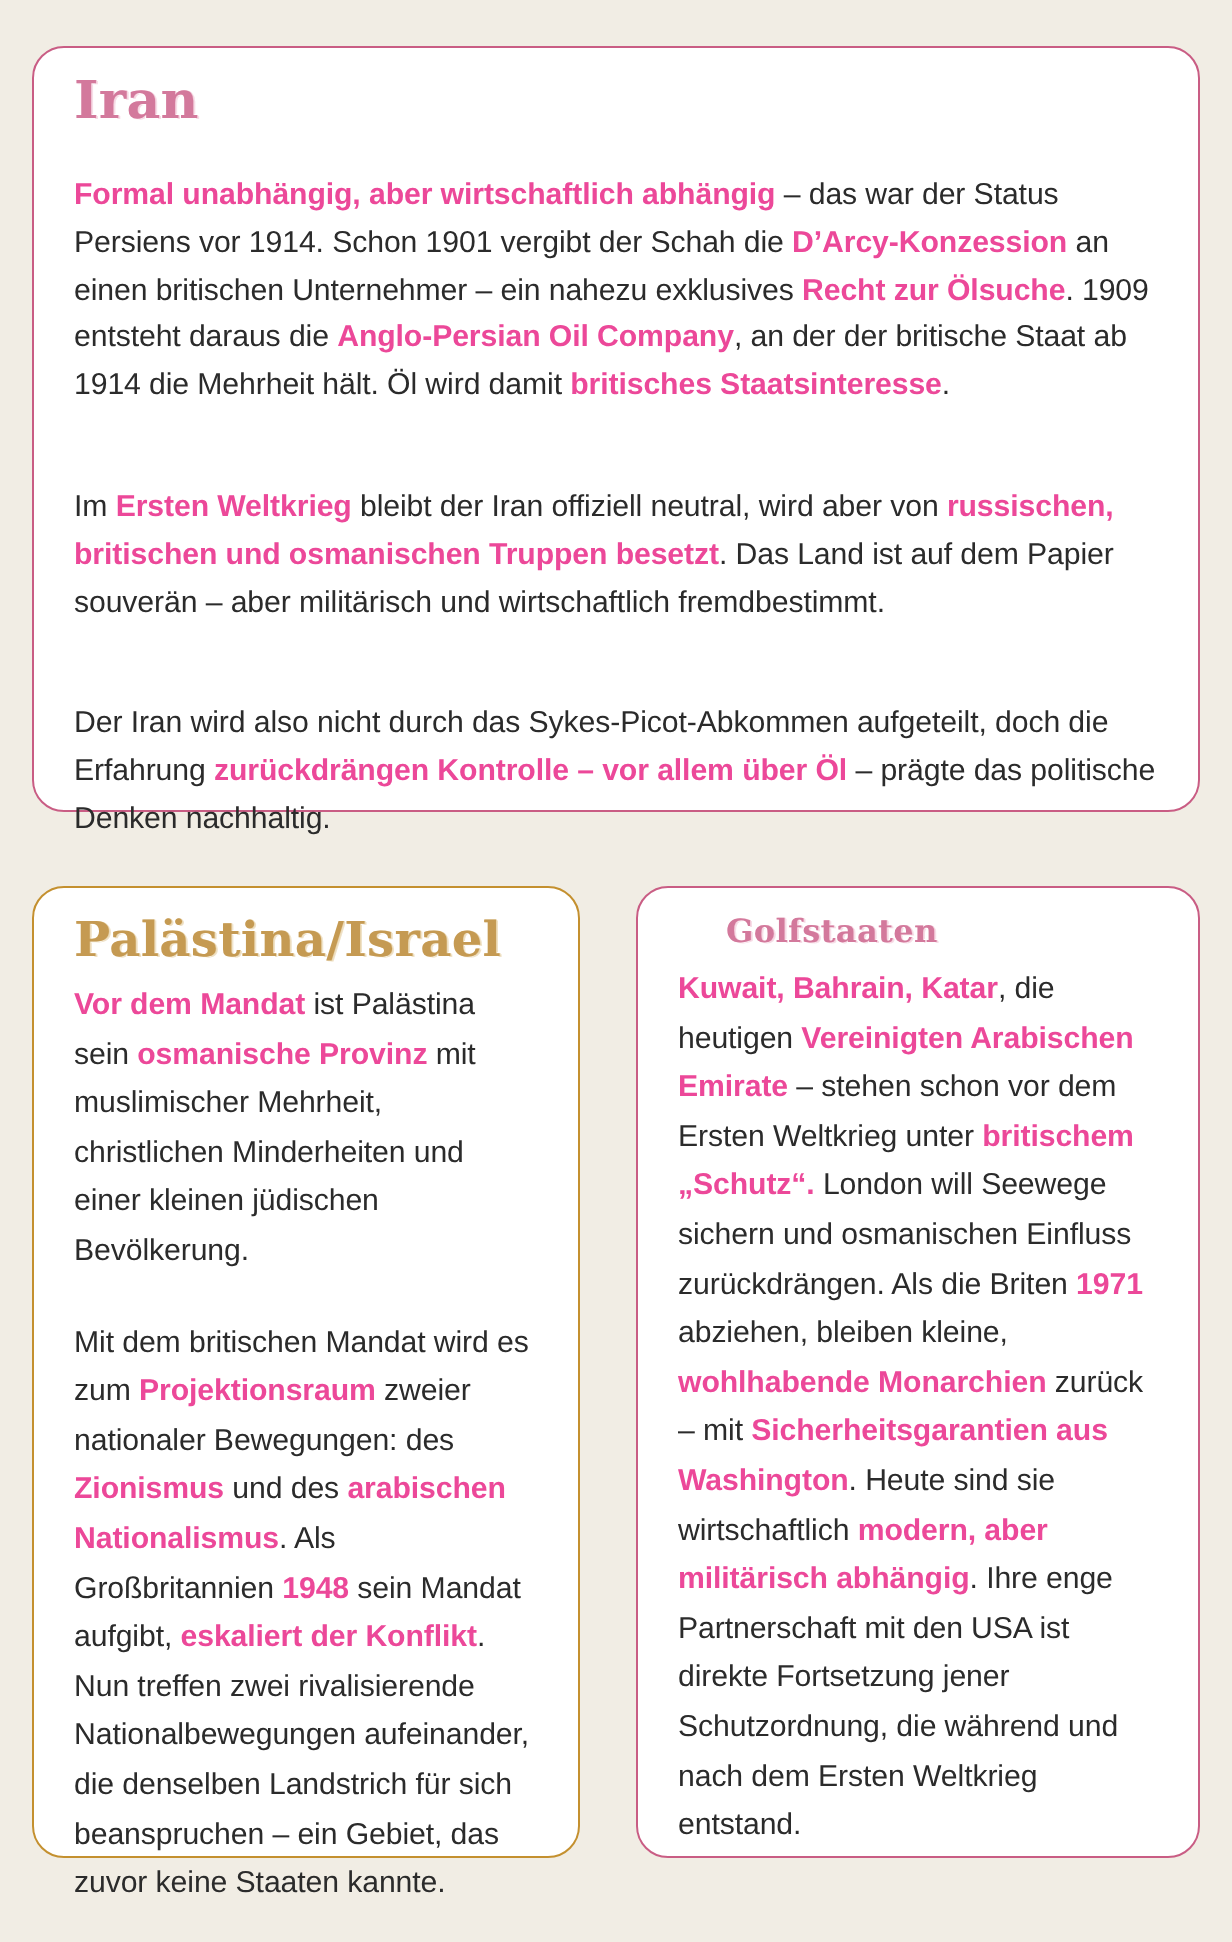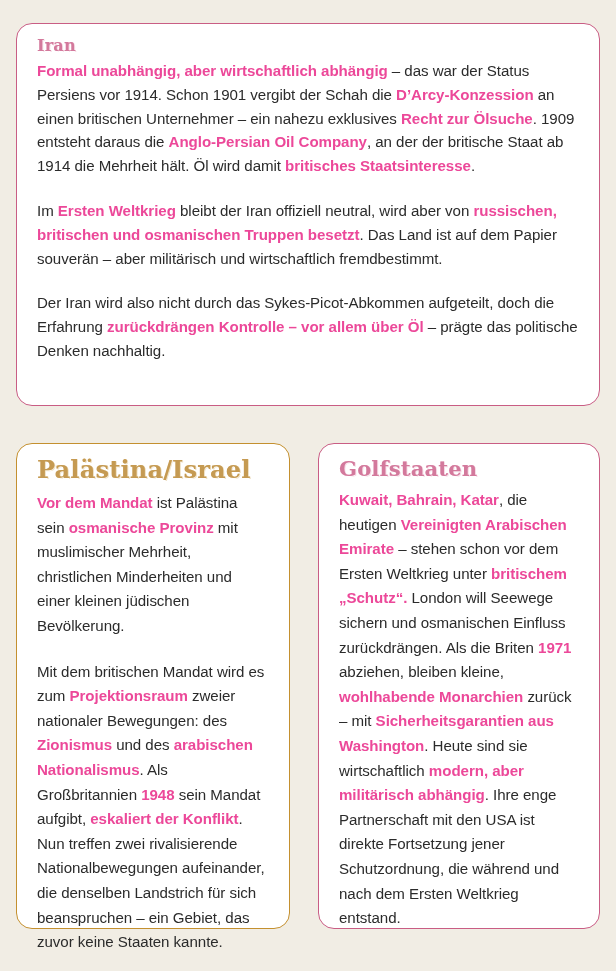--- a/index.html
+++ b/index.html
@@ -75,37 +75,37 @@
 
   .card--palestine .card-title {
     color: #c59a52;
     text-shadow:
       0.5px 0 0 #e8d4ad,
       -0.5px 0.5px 0 #ffffff,
       0.5px -0.5px 0 #ffffff,
       1px 0.5px 0 #efe2c8;
   }
 
-  .card--iran .card-title { font-size: 16px; margin-bottom: 5px; }
+  .card--iran .card-title { font-size: 26px; margin-bottom: 22px; }
   .card--palestine .card-title { font-size: 24px; }
-  .card--gulf .card-title { font-size: 21px; }
+  .card--gulf .card-title { font-size: 16px; margin-left: 24px; }
 
   .body-text {
     color: #2b2b2b;
     margin: 0;
   }
 
   .card--iran .body-text {
     font-size: 15.1px;
     line-height: 23.8px;
     letter-spacing: -0.05px;
   }
 
   .card--iran .body-text + .body-text {
-    margin-top: 21px;
+    margin-top: 37px;
   }
 
   .card--palestine .body-text,
   .card--gulf .body-text {
     font-size: 15.1px;
     line-height: 24.6px;
     letter-spacing: -0.05px;
   }
 
   .card--palestine .body-text + .body-text,

